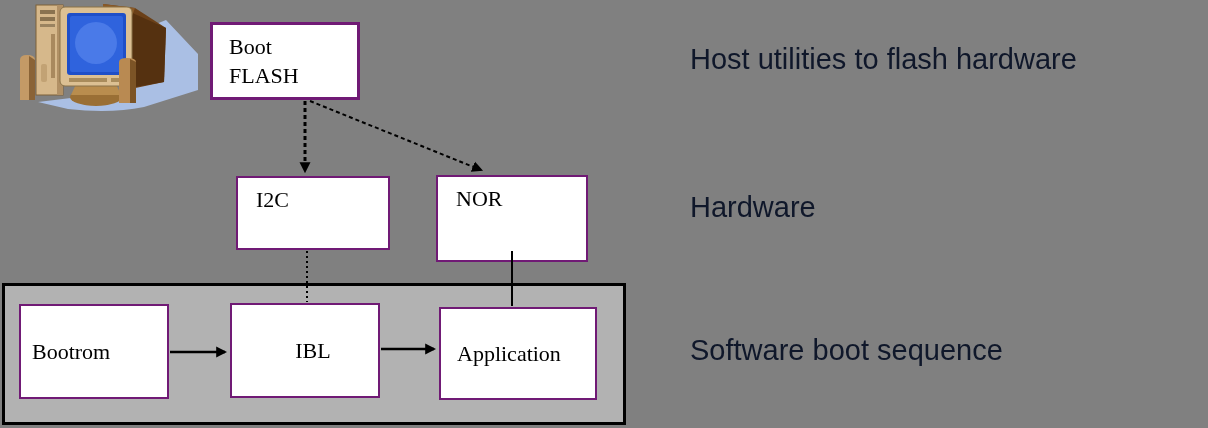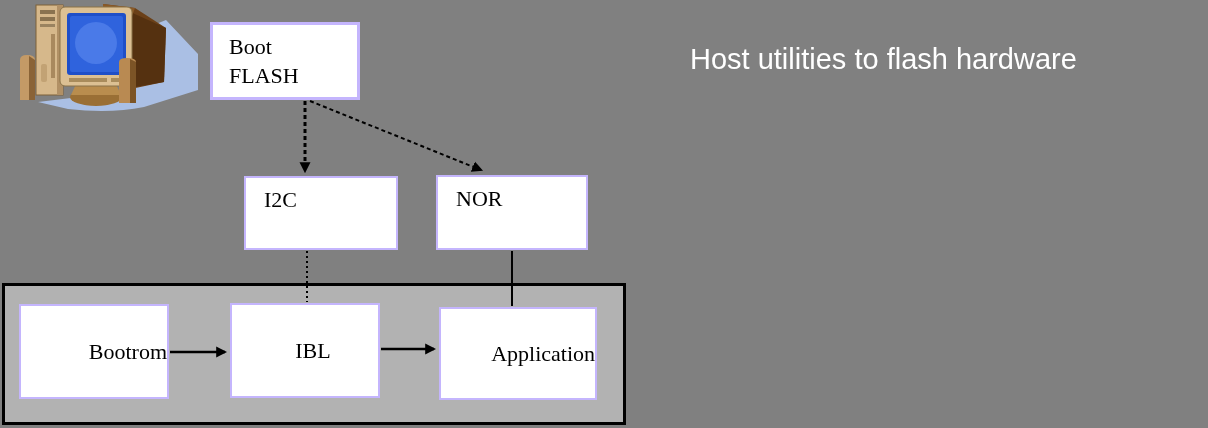--- a/index.html
+++ b/index.html
@@ -15,57 +15,57 @@
     position: absolute;
     left: 8px;
     top: 2px;
     width: 192px;
     height: 114px;
     z-index: 1;
   }
   .node {
     position: absolute;
     background: #ffffff;
-    border: 2px solid #c4b5fd;
+    border: 2px solid #701a75;
     box-sizing: border-box;
     color: #000000;
     font-family: "Liberation Serif", serif;
     z-index: 2;
   }
   .node.two-line {
     padding-top: 7px;
     line-height: 29px;
     font-size: 22px;
   }
   .node.two-line .ln { padding-left: 18px; }
   .node.one-line {
     display: flex;
     align-items: center;
     font-size: 22px;
     padding-left: 16px;
   }
   #box-boot-utils   { left: 210px; top: 22px;  width: 150px; height: 78px; border-width: 3px; }
   #box-boot-utils .ln { padding-left: 16px; }
-  #box-i2c-eeprom   { left: 244px; top: 176px; width: 154px; height: 74px; }
-  #box-nor-flash    { left: 436px; top: 175px; width: 152px; height: 75px; }
+  #box-i2c-eeprom   { left: 236px; top: 176px; width: 154px; height: 74px; }
+  #box-nor-flash    { left: 436px; top: 175px; width: 152px; height: 87px; }
   #container-sw {
     position: absolute;
     left: 2px; top: 283px;
     width: 618px; height: 136px;
     background: #b2b2b2;
     border: 3px solid #000000;
     z-index: 1;
   }
-  #box-bootrom      { left: 19px;  top: 304px; width: 150px; height: 95px; justify-content: flex-end; padding-left: 11px; }
+  #box-bootrom      { left: 19px;  top: 304px; width: 150px; height: 95px; justify-content: flex-start; padding-left: 11px; }
   #box-ibl          { left: 230px; top: 303px; width: 150px; height: 95px; justify-content: center; }
-  #box-application  { left: 439px; top: 307px; width: 158px; height: 93px; justify-content: flex-end; }
+  #box-application  { left: 439px; top: 307px; width: 158px; height: 93px; justify-content: flex-start; }
   .row-label {
     position: absolute;
     left: 690px;
-    color: #ffffff;
+    color: #0f172a;
     font-size: 29px;
     line-height: 32px;
     white-space: nowrap;
     z-index: 1;
   }
   #label-host     { top: 43px; }
   #label-hardware { top: 191px; }
   #label-software { top: 334px; }
   #connectors {
     position: absolute;
@@ -137,20 +137,22 @@
 
   <div class="node one-line" id="box-ibl">
     <span>IBL</span>
   </div>
 
   <div class="node one-line" id="box-application">
     <span>Application</span>
   </div>
 
   <div class="row-label" id="label-host">Host utilities to flash hardware</div>
+  <div class="row-label" id="label-hardware">Hardware</div>
+  <div class="row-label" id="label-software">Software boot sequence</div>
 
   <svg id="connectors">
     <defs>
       <marker id="arrowhead" orient="auto" markerUnits="userSpaceOnUse" markerWidth="11" markerHeight="14" refX="8" refY="5" viewBox="0 0 10 10">
         <path d="M0,0 L10,5 L0,10 Z" fill="#000000"></path>
       </marker>
     </defs>
 
     <line x1="305" y1="101" x2="305" y2="171" stroke="#000" stroke-width="3" stroke-dasharray="4 3" marker-end="url(#arrowhead)"></line>
 

